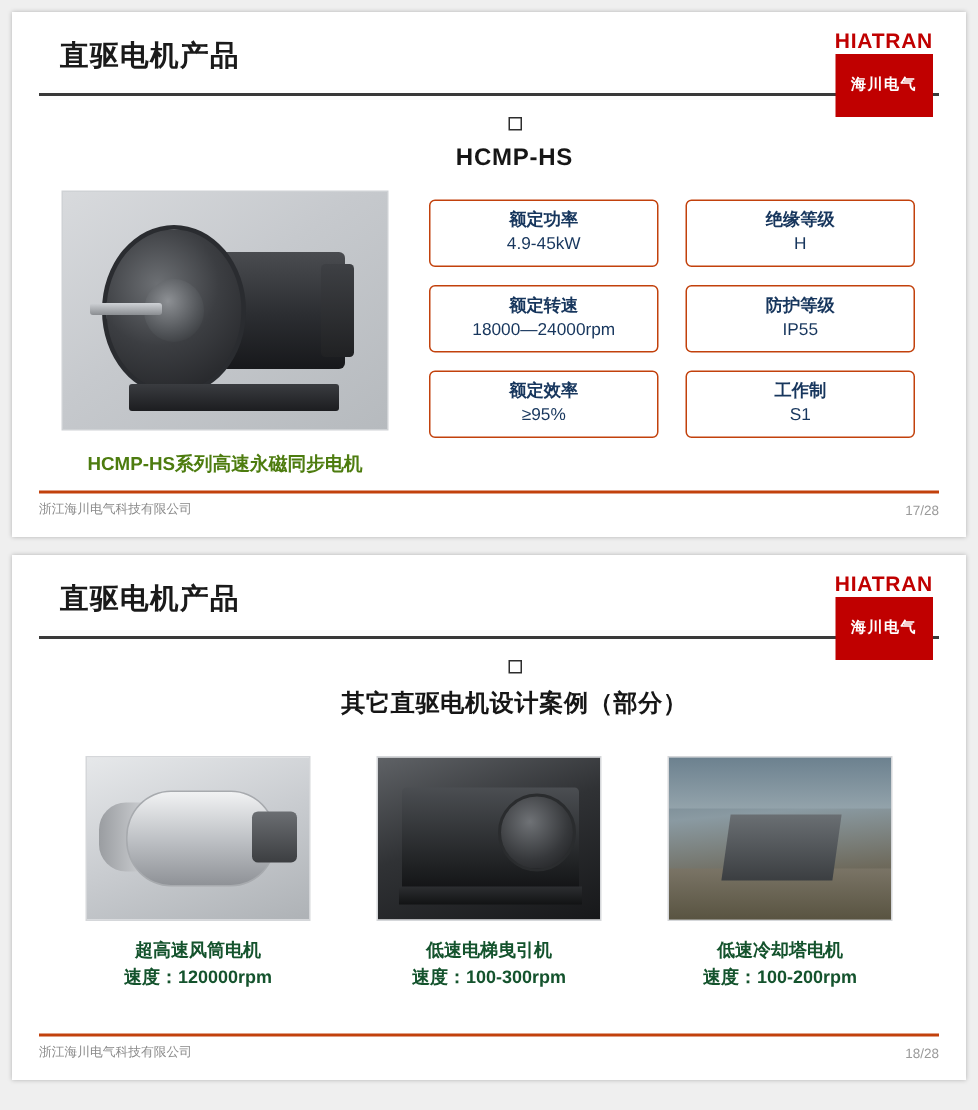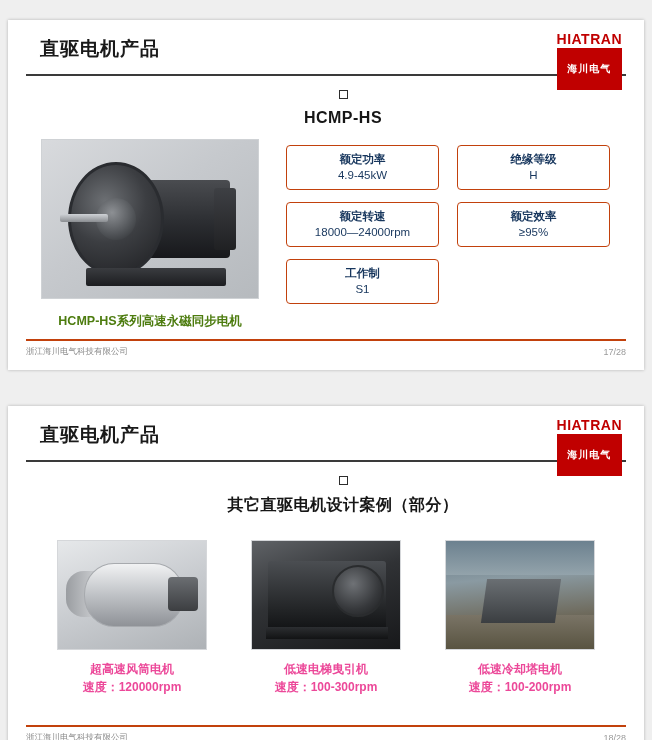--- a/index.html
+++ b/index.html
@@ -16,21 +16,21 @@
   .deck {
     display: flex;
     flex-direction: column;
     gap: 12px;
     padding: 8px 0 0 0;
   }
   .slide {
     position: relative;
     width: 636px;
     height: 350px;
-    margin: 12px auto;
+    margin: 0 auto;
     background: #ffffff;
     box-shadow: 0 0 3px rgba(0,0,0,0.25);
     box-sizing: border-box;
   }
   
   .slide-header {
     position: relative;
     height: 46px;
     margin: 10px 18px 0 18px;
     border-bottom: 2px solid #3a3a3a;
@@ -267,21 +267,21 @@
     transform: skewX(-8deg);
   }
   .cc-ground {
     position: absolute; left: 0; top: 74px; width: 100%; height: 36px;
     background: linear-gradient(180deg,#7a7466,#57523f);
   }
   .case-caption {
     margin-top: 10px;
     font-size: 12px;
     font-weight: bold;
-    color: #ec4899;
+    color: #14532d;
     line-height: 1.5;
   }
   
   .slide-footer {
     position: absolute;
     left: 18px;
     right: 18px;
     bottom: 12px;
     border-top: 2px solid #c2410c;
     padding-top: 5px;
@@ -337,20 +337,24 @@
         </div>
         <div class="spec-card">
           <div class="spec-label">绝缘等级</div>
           <div class="spec-value">H</div>
         </div>
         <div class="spec-card">
           <div class="spec-label">额定转速</div>
           <div class="spec-value">18000—24000rpm</div>
         </div>
         <div class="spec-card">
+          <div class="spec-label">防护等级</div>
+          <div class="spec-value">IP55</div>
+        </div>
+        <div class="spec-card">
           <div class="spec-label">额定效率</div>
           <div class="spec-value">≥95%</div>
         </div>
         <div class="spec-card">
           <div class="spec-label">工作制</div>
           <div class="spec-value">S1</div>
         </div>
       </div>
     </div>
 

